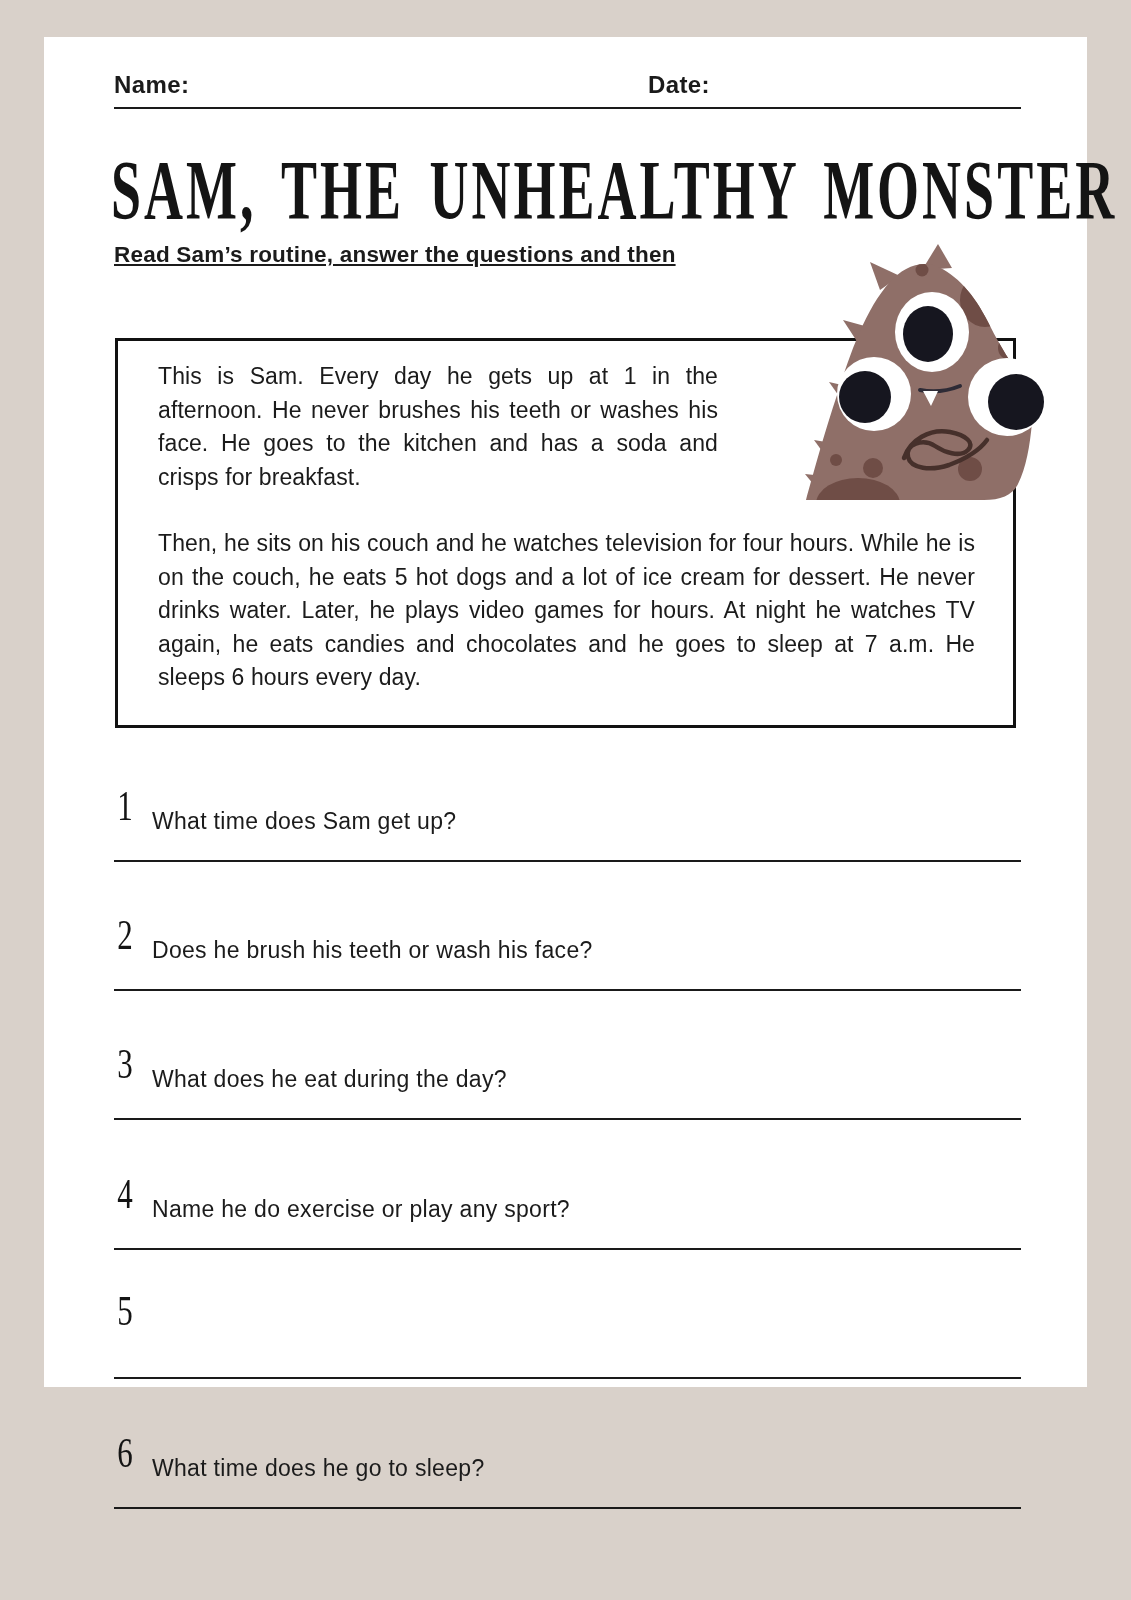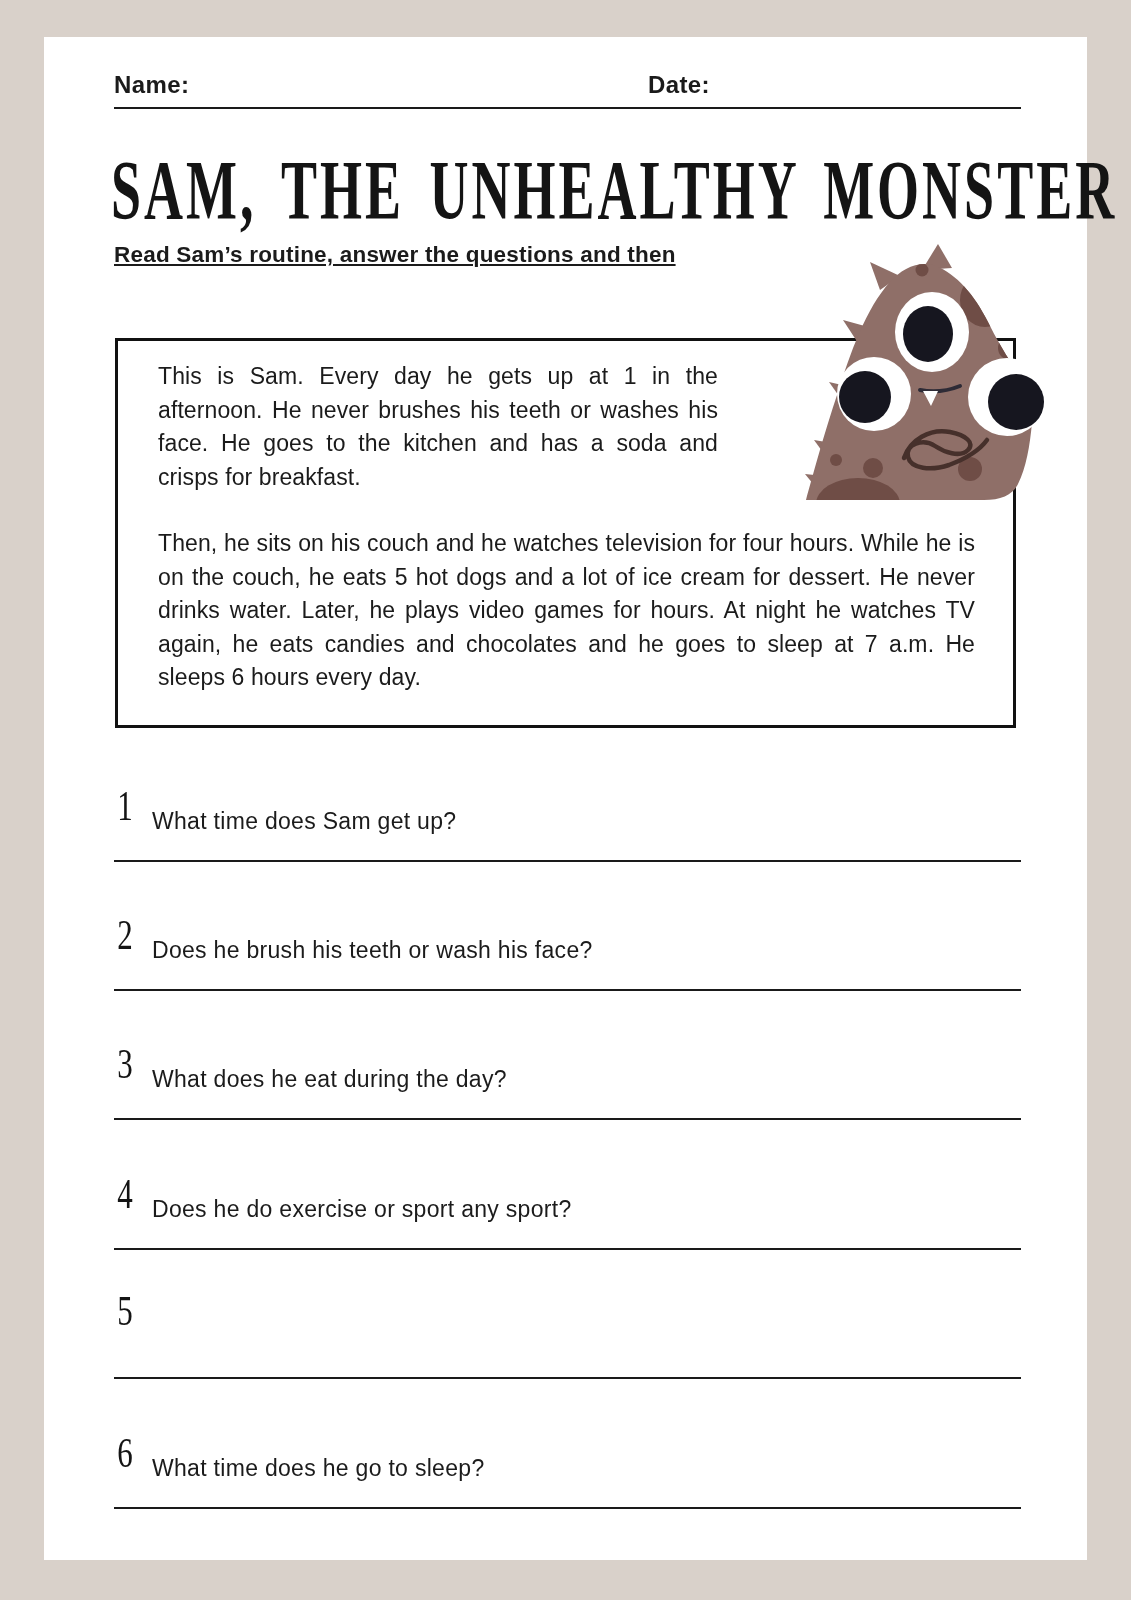--- a/index.html
+++ b/index.html
@@ -17,21 +17,21 @@
   body{
     background:var(--frame);
     font-family:"Liberation Sans","DejaVu Sans",sans-serif;
     color:var(--ink);
     position:relative;
     overflow:hidden;
   }
   .page{
     position:absolute;
     left:44px; top:37px;
-    width:1043px; height:1523px;
+    width:1043px; height:1350px;
     background:var(--paper);
   }
   
   .hdr-label{
     position:absolute;
     font-size:24px;
     font-weight:600;
     letter-spacing:.4px;
     top:34px;
   }
@@ -220,21 +220,21 @@
     <div class="qa-row">
       <span class="q-num">3</span>
       <span class="q-text">What does he eat during the day?</span>
     </div>
     <div class="qa-line"></div>
   </div>
 
   <div class="qa qa4">
     <div class="qa-row">
       <span class="q-num">4</span>
-      <span class="q-text">Does he do exercise or sport any sport?</span>
+      <span class="q-text">Name he do exercise or play any sport?</span>
     </div>
     <div class="qa-line"></div>
   </div>
 
   <div class="qa qa5">
     <div class="qa-row">
       <span class="q-num">5</span>
     </div>
     <div class="qa-line"></div>
   </div>

